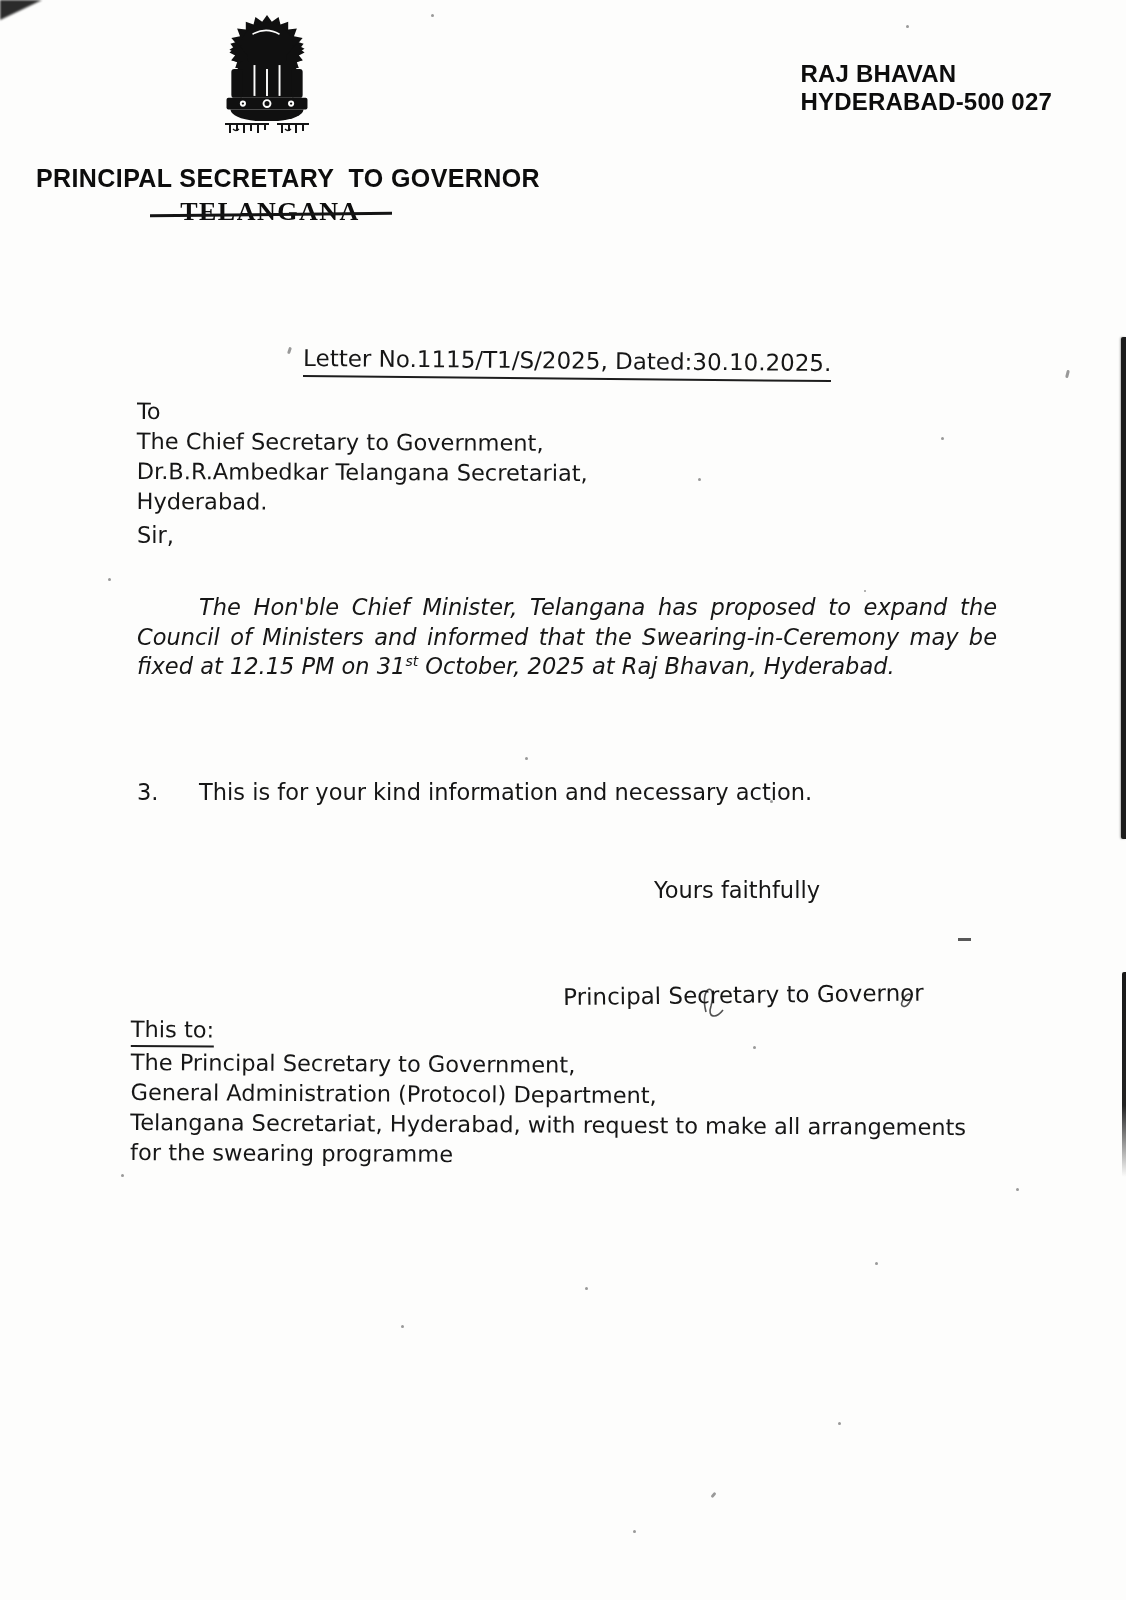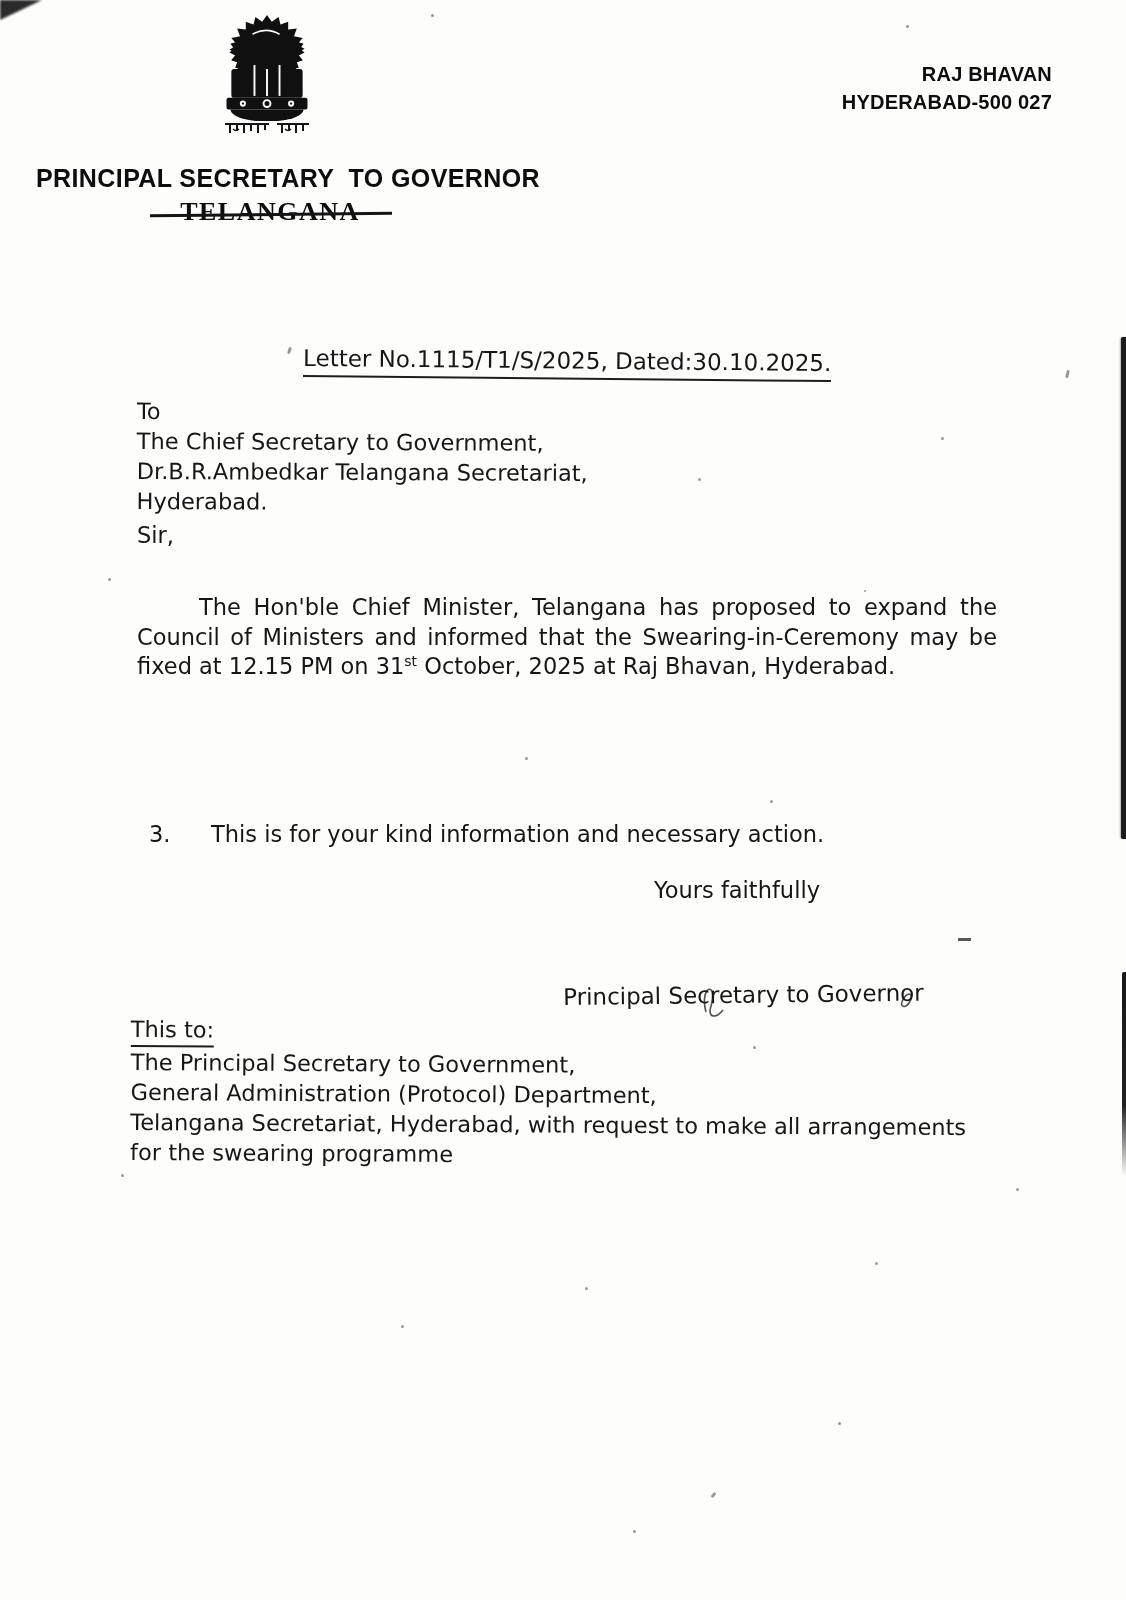--- a/index.html
+++ b/index.html
@@ -40,39 +40,39 @@
     font-family:"Liberation Sans",sans-serif;font-weight:700;color:#0d0d0d;
   }
   .office-line1{font-size:25px;letter-spacing:.4px;white-space:pre;}
   .telangana-wrap{position:relative;display:inline-block;margin-top:4px;}
   .office-line2{font-size:26px;letter-spacing:1.5px;position:relative;font-family:Liberation Serif, serif;}
   .telangana-strike{
     position:absolute;left:-30px;right:-32px;top:54%;height:3px;
     background:#141414;transform:rotate(-0.6deg);z-index:2;
   }
   .station{
-    position:absolute;right:74px;top:60px;text-align:right;
+    position:absolute;right:74px;top:60px;text-align:left;
     font-family:"Liberation Sans",sans-serif;font-weight:700;color:#0d0d0d;
-    font-size:20px;line-height:28px;letter-spacing:.2px;
+    font-size:24px;line-height:28px;letter-spacing:.2px;
   }
   
   .txt{font-size:22.5px;line-height:29.5px;}
   .ref{
     position:absolute;left:303px;top:344px;
     font-size:23px;border-bottom:2px solid #1d1d1d;padding-bottom:1px;
     transform:rotate(0.55deg);transform-origin:left bottom;
   }
   .recipient{position:absolute;left:137px;top:396px;transform:rotate(0.25deg);transform-origin:left top;}
   .recipient div{line-height:30px;}
   .salutation{position:absolute;left:137px;top:521px;}
   .para{position:absolute;left:137px;width:860px;text-align:justify;}
   .para.p1{top:593px;}
-  .para.p1 .ptext{display:block;text-indent:62px;}
+  .para.p1 .ptext{display:block;text-indent:62px;font-style:italic;}
   .para.p2{top:710px;}
-  .para.p3{top:820px;margin-left:12px;}
+  .para.p3{top:778px;}
   .pnum{display:inline-block;width:62px;}
   sup{font-size:.62em;vertical-align:super;line-height:0;}
   .valediction{position:absolute;left:654px;top:876px;}
   .sig-title{position:absolute;left:563px;top:984px;font-size:23px;transform:rotate(-0.7deg);transform-origin:left top;}
   .sig-scribble{position:absolute;left:558px;top:940px;pointer-events:none;}
   .copy{position:absolute;left:131px;top:1014px;transform:rotate(0.35deg);transform-origin:left top;}
   .copy-heading{display:inline-block;border-bottom:2px solid #1d1d1d;padding-bottom:1px;}
   .copy div{line-height:30px;}
 </style>
 </head>

